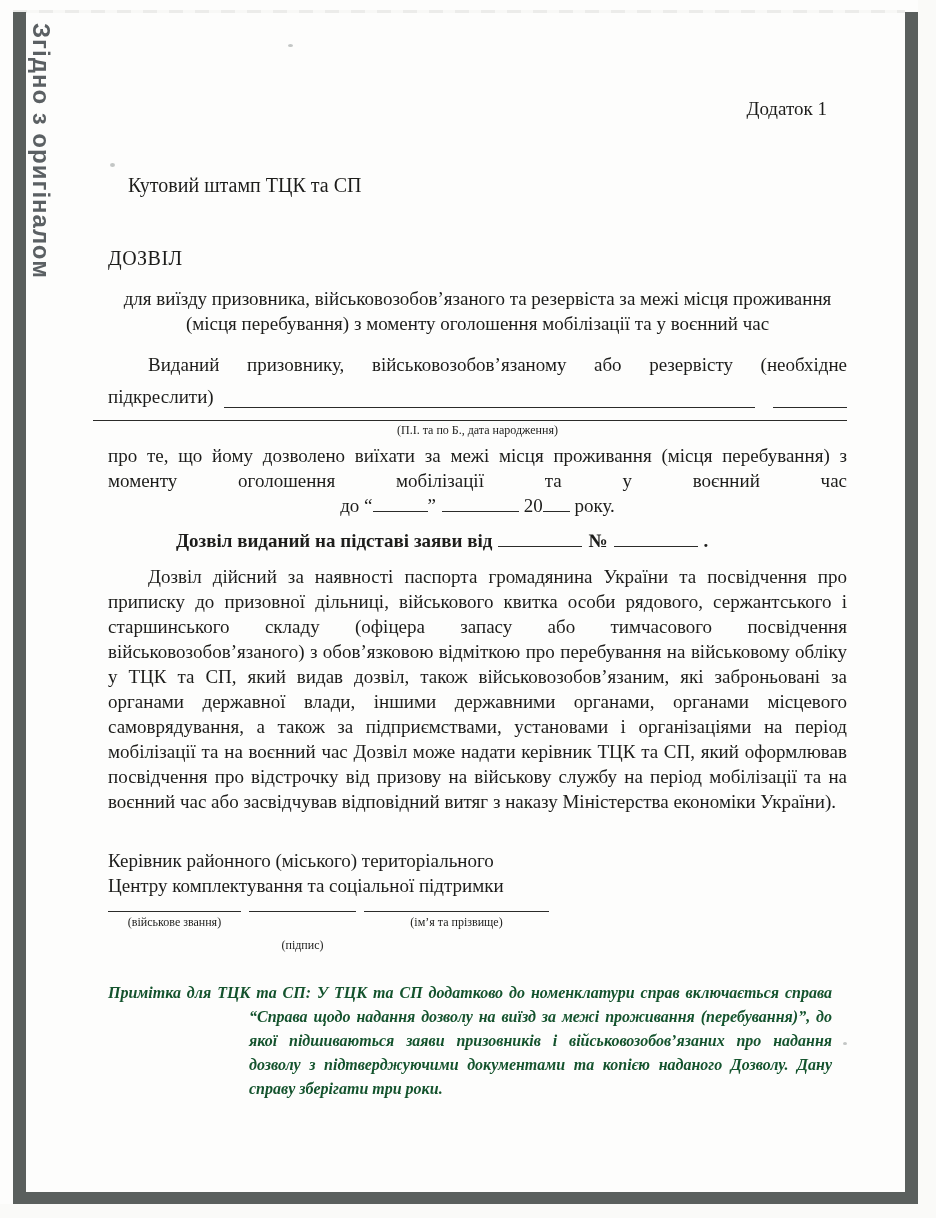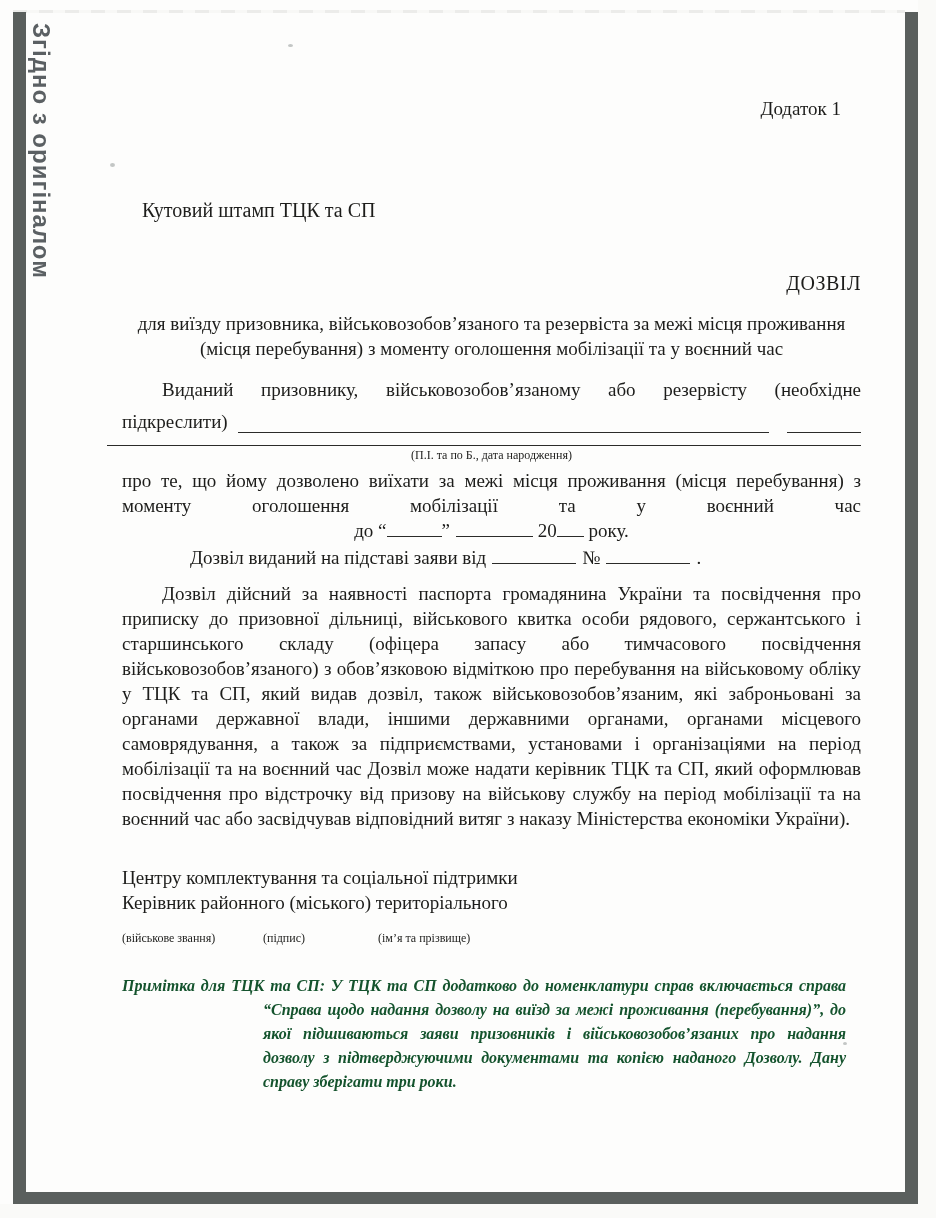--- a/index.html
+++ b/index.html
@@ -29,56 +29,56 @@
   .stamp-vertical {
     position: absolute; left: 27px; top: 23px;
     writing-mode: vertical-rl;
     font-family: "Liberation Sans", sans-serif;
     font-weight: bold; font-size: 24px; letter-spacing: 1px;
     color: #5b6063;
     white-space: nowrap;
   }
 
   .content {
-    position: absolute; left: 122px; top: 0; width: 739px;
+    position: absolute; left: 108px; top: 0; width: 739px;
     color: #1d1d1b; font-size: 19px; line-height: 25px;
   }
 
   .annex { margin-top: 96px; text-align: right; padding-right: 20px; }
-  .corner-stamp { margin-top: 77px; padding-left: 20px; font-size: 20px; }
-  .doc-title { margin: 48px 0 0 0; text-align: right; font-size: 20px; font-weight: normal; letter-spacing: 0.5px; }
+  .corner-stamp { margin-top: 52px; padding-left: 20px; font-size: 20px; }
+  .doc-title { margin: 48px 0 0 0; text-align: left; font-size: 20px; font-weight: normal; letter-spacing: 0.5px; }
   .subtitle { margin: 15px 0 0 0; text-align: center; }
 
   .issued-line1 { margin: 16px 0 0 0; text-align: justify; text-align-last: justify; text-indent: 40px; }
   .issued-line2 { display: flex; align-items: center; margin-top: 7px; height: 25px; }
   .blank { border-bottom: 1.6px solid #2b2b29; }
   .blank-name-long  { flex: 1; margin-left: 10px; margin-right: 18px; height: 22px; }
   .blank-name-short { width: 74px; height: 22px; }
 
   .ruled-full { margin-top: 11px; margin-left: -15px; width: 754px; border-bottom: 1.6px solid #2b2b29; height: 0; }
   .fio-caption { text-align: center; font-size: 12px; line-height: 15px; margin-top: 2px; }
 
   .permission { margin: 5px 0 0 0; text-align: justify; text-align-last: justify; }
   .date-line { margin-top: 0; text-align: center; }
   .iblank { display: inline-block; border-bottom: 1.6px solid #2b2b29; height: 19px; vertical-align: baseline; }
   .blank-day   { width: 55px; }
   .blank-month { width: 77px; margin-left: 6px; }
   .blank-year  { width: 27px; }
   .blank-appl  { width: 84px; margin: 0 6px; }
   .blank-num   { width: 84px; margin: 0 6px; }
 
-  .basis { margin-top: 2px; padding-left: 68px; }
+  .basis { margin-top: 10px; padding-left: 68px; font-weight: bold; }
 
   .validity { margin: 11px 0 0 0; text-align: justify; text-indent: 40px; }
 
   .sig-position { margin-top: 34px; }
   .sig-row { display: flex; gap: 8px; margin-top: 13px; }
-  .sig-col { display: flex; flex-direction: row; }
+  .sig-col { display: flex; flex-direction: column; }
   .sig-col-rank { width: 133px; }
-  .sig-col-sign { width: 107px; }
+  .sig-col-sign { width: 107px; gap: 23px; }
   .sig-col-name { width: 185px; }
   .sig-line { border-top: 1.6px solid #2b2b29; height: 0; }
   .sig-caption { text-align: center; font-size: 12px; line-height: 15px; margin-top: 3px; }
   .seal { margin-top: 4px; font-size: 20px; }
 
   .note {
     margin-top: 28px; width: 724px;
     font-weight: bold; font-style: italic;
     font-size: 16px; line-height: 24px;
     text-align: justify;
@@ -136,22 +136,22 @@
       <span>року.</span>
     </div>
 
     <div class="basis">
       <span>Дозвіл виданий на підставі заяви від</span><span class="iblank blank-appl"></span><span>№</span><span class="iblank blank-num"></span><span>.</span>
     </div>
 
     <p class="validity">Дозвіл дійсний за наявності паспорта громадянина України та посвідчення про приписку до призовної дільниці, військового квитка особи рядового, сержантського і старшинського складу (офіцера запасу або тимчасового посвідчення військовозобов’язаного) з обов’язковою відміткою про перебування на військовому обліку у ТЦК та СП, який видав дозвіл, також військовозобов’язаним, які заброньовані за органами державної влади, іншими державними органами, органами місцевого самоврядування, а також за підприємствами, установами і організаціями на період мобілізації та на воєнний час Дозвіл може надати керівник ТЦК та СП, який оформлював посвідчення про відстрочку від призову на військову службу на період мобілізації та на воєнний час або засвідчував відповідний витяг з наказу Міністерства економіки України).</p>
 
     <div class="sig-position">
+      <div>Керівник районного (міського) територіального</div>
       <div>Центру комплектування та соціальної підтримки</div>
-      <div>Керівник районного (міського) територіального</div>
     </div>
 
     <div class="sig-row">
       <div class="sig-col sig-col-rank">
         <div class="sig-line"></div>
         <div class="sig-caption">(військове звання)</div>
       </div>
       <div class="sig-col sig-col-sign">
         <div class="sig-line"></div>
         <div class="sig-caption">(підпис)</div>

